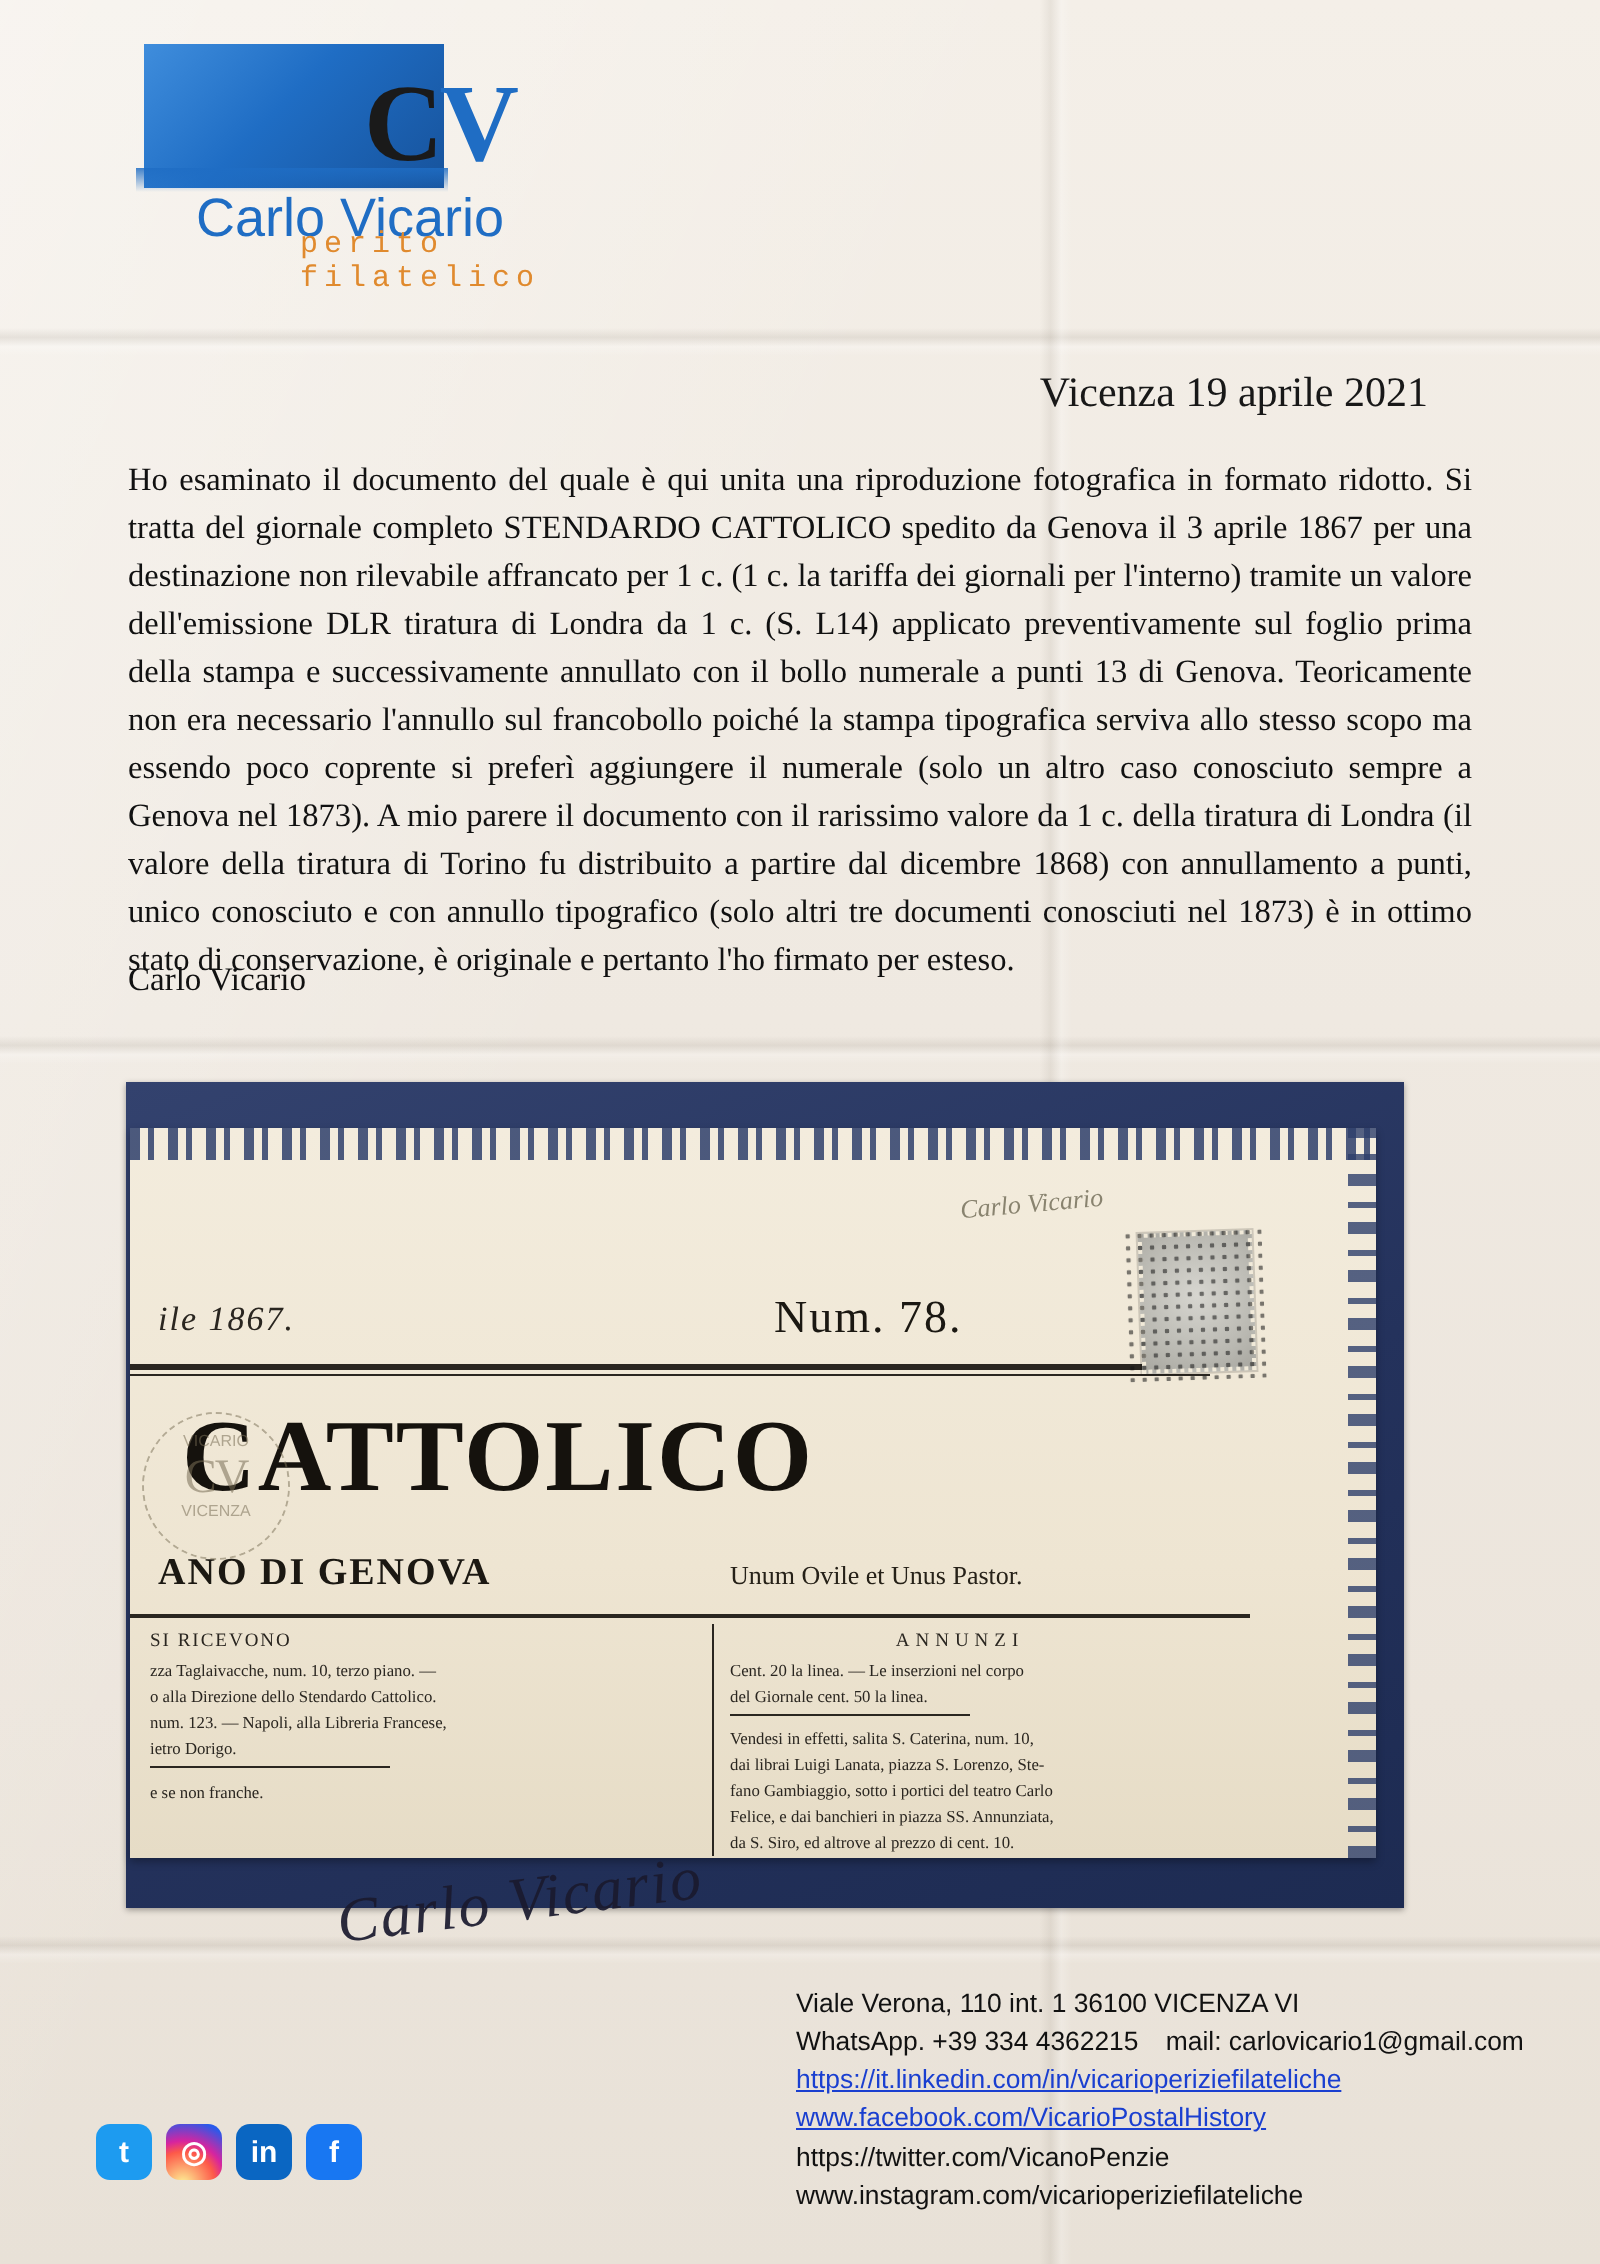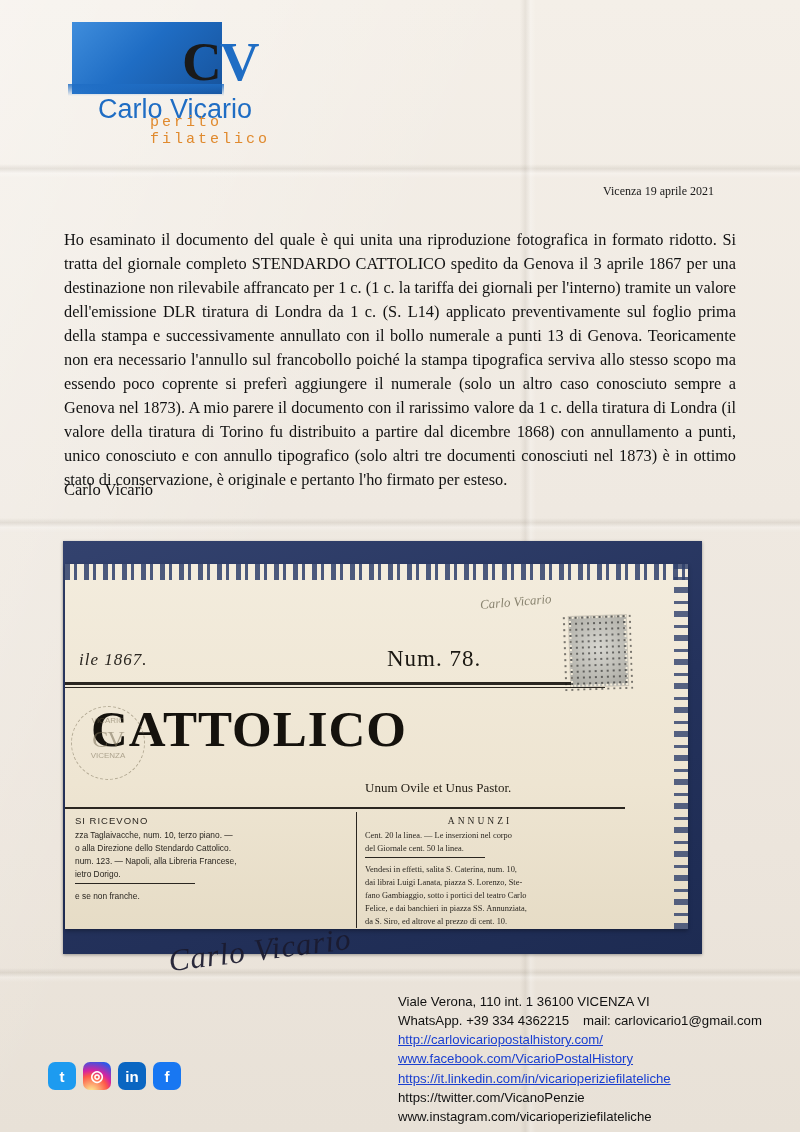--- a/index.html
+++ b/index.html
@@ -96,21 +96,21 @@
     color: #e08a2e;
     letter-spacing: 3px;
     margin-left: 32px;
   }
 
   
   .date-line {
     position: absolute;
     right: 86px;
     top: 184px;
-    font-size: 12px;
+    font-size: 21px;
     color: #181818;
   }
 
   
   .body-text {
     position: absolute;
     left: 64px;
     top: 228px;
     width: 672px;
     font-size: 16.3px;
@@ -244,21 +244,21 @@
     top: 243px;
     width: 560px;
     height: 2px;
     background: #2a2620;
   }
   .col-left {
     position: absolute;
     left: 10px;
     top: 250px;
     width: 270px;
-    font-family: Liberation Sans, sans-serif;
+    font-family: Liberation Serif, serif;
     font-size: 8.4px;
     line-height: 1.55;
     color: #2a2620;
   }
   .col-left .hd {
     font-variant: small-caps;
     font-size: 9.5px;
     letter-spacing: 1px;
   }
   .col-right {
@@ -430,20 +430,21 @@
   <div class="photo">
     <div class="paper-scan">
       <div class="torn-top"></div>
       <div class="torn-right"></div>
 
       <div class="scan-issue">ile 1867.</div>
       <div class="scan-num">Num. 78.</div>
       <div class="scan-rule"></div>
       <div class="scan-rule2"></div>
       <div class="scan-title">CATTOLICO</div>
+      <div class="scan-sub">ANO DI GENOVA</div>
       <div class="scan-motto">Unum Ovile et Unus Pastor.</div>
       <div class="scan-hr"></div>
       <div class="col-divider"></div>
 
       <div class="col-left">
         <div class="hd">SI RICEVONO</div>
         <div>zza Taglaivacche, num. 10, terzo piano. —</div>
         <div>o alla Direzione dello Stendardo Cattolico.</div>
         <div>num. 123. — Napoli, alla Libreria Francese,</div>
         <div>ietro Dorigo.</div>
@@ -474,23 +475,22 @@
   </div>
 
   <div class="signature-hand">Carlo Vicario</div>
 
   <div class="footer">
     <div class="row plain">Viale Verona, 110 int. 1 36100 VICENZA VI</div>
     <div class="row">
       <span class="plain">WhatsApp. +39 334 4362215</span>
       <span class="plain" style="margin-left:10px;">mail: carlovicario1@gmail.com</span>
     </div>
-    <div class="row"><a href="#">http://carlovicariopostalhistory.com/</a></div>
+    <div class="row"><a href="#">https://it.linkedin.com/in/vicarioperiziefilateliche</a></div>
     <div class="row"><a href="#">www.facebook.com/VicarioPostalHistory</a></div>
-    <div class="row"><a href="#">https://it.linkedin.com/in/vicarioperiziefilateliche</a></div>
     <div class="row plain">https://twitter.com/VicanoPenzie</div>
     <div class="row plain">www.instagram.com/vicarioperiziefilateliche</div>
   </div>
 
   <div class="social">
     <div class="ico ico-twitter">t</div>
     <div class="ico ico-instagram">◎</div>
     <div class="ico ico-linkedin">in</div>
     <div class="ico ico-facebook">f</div>
   </div>

